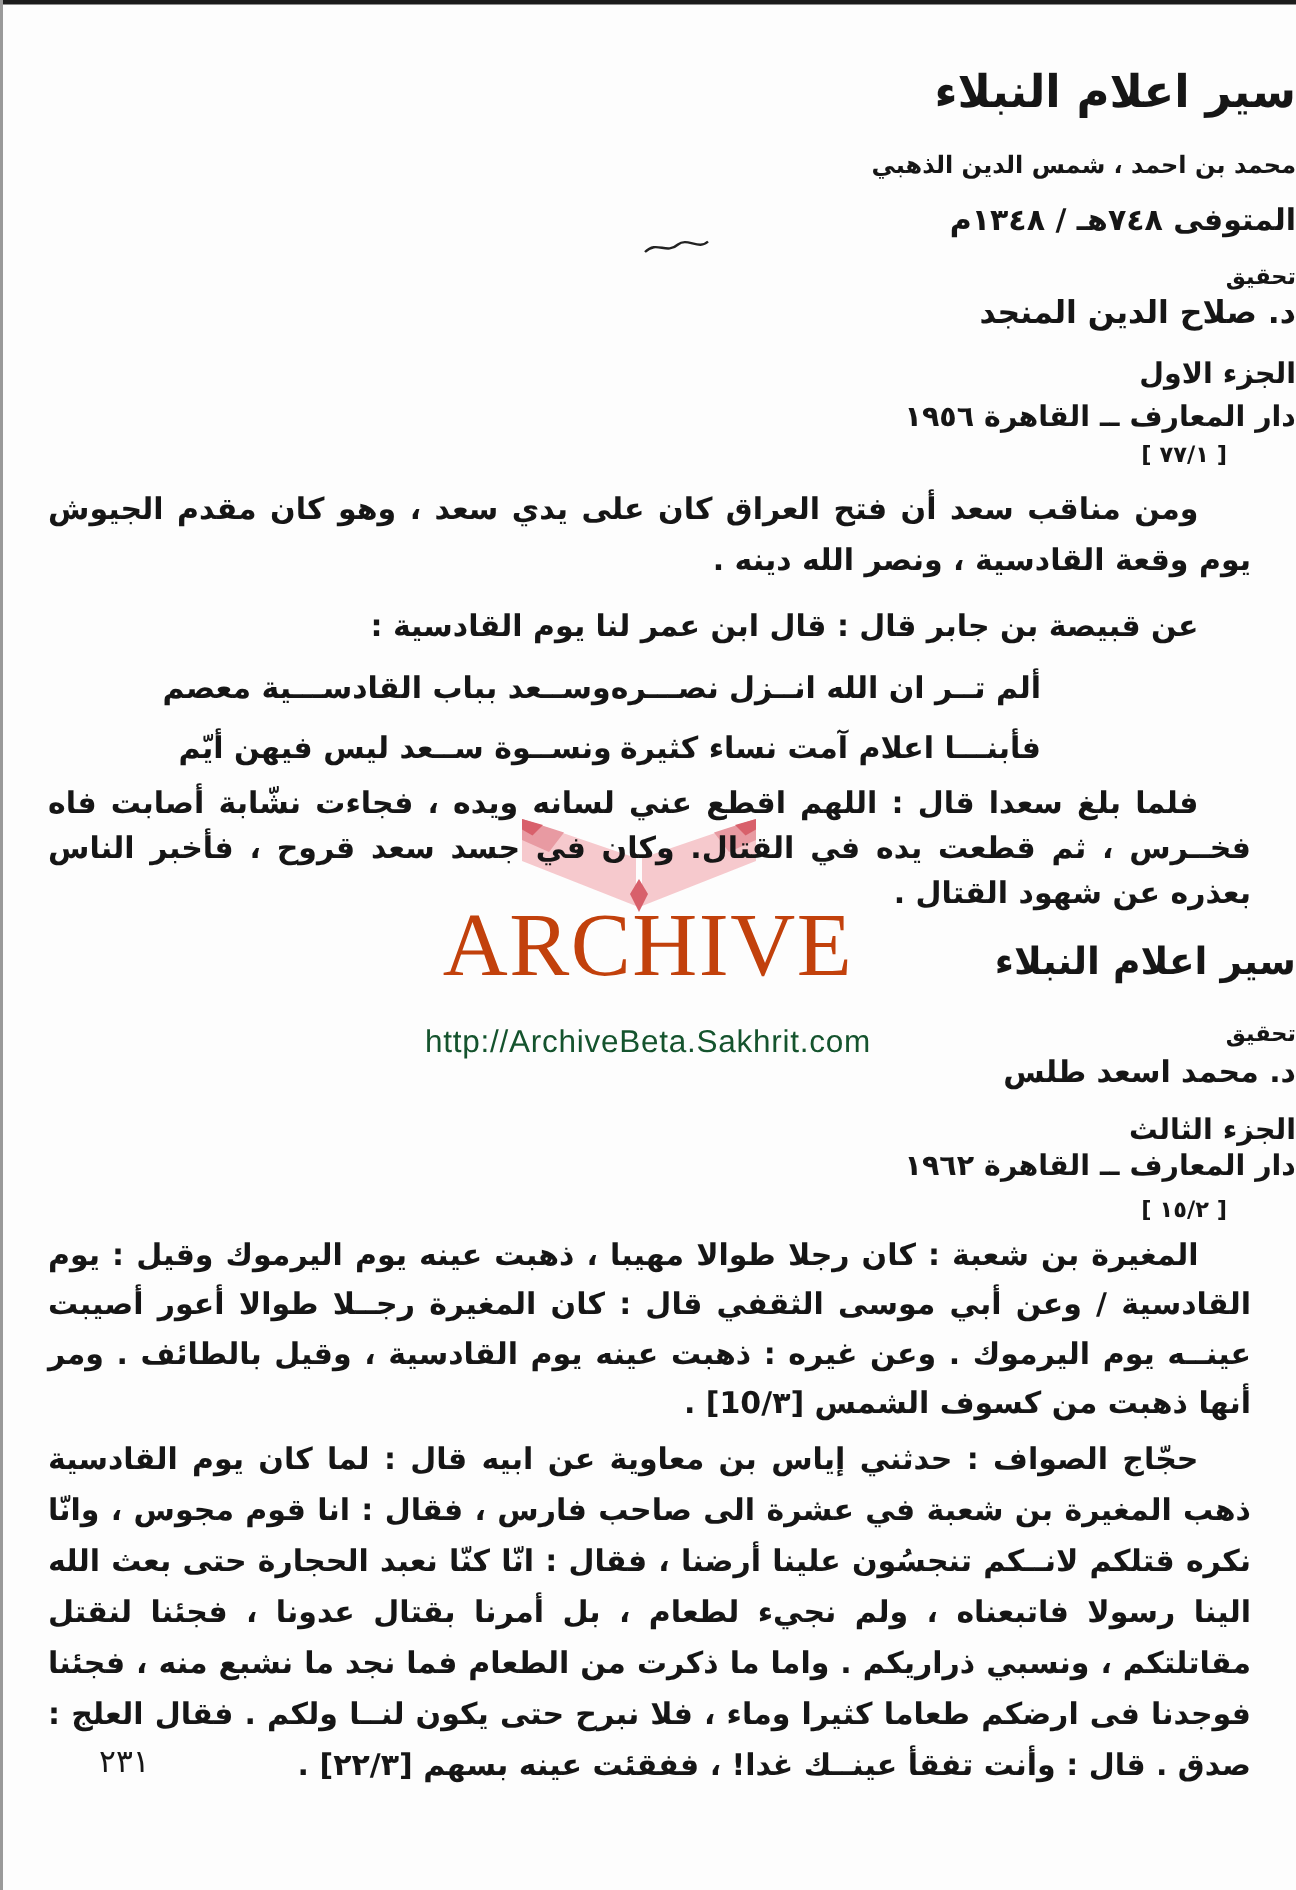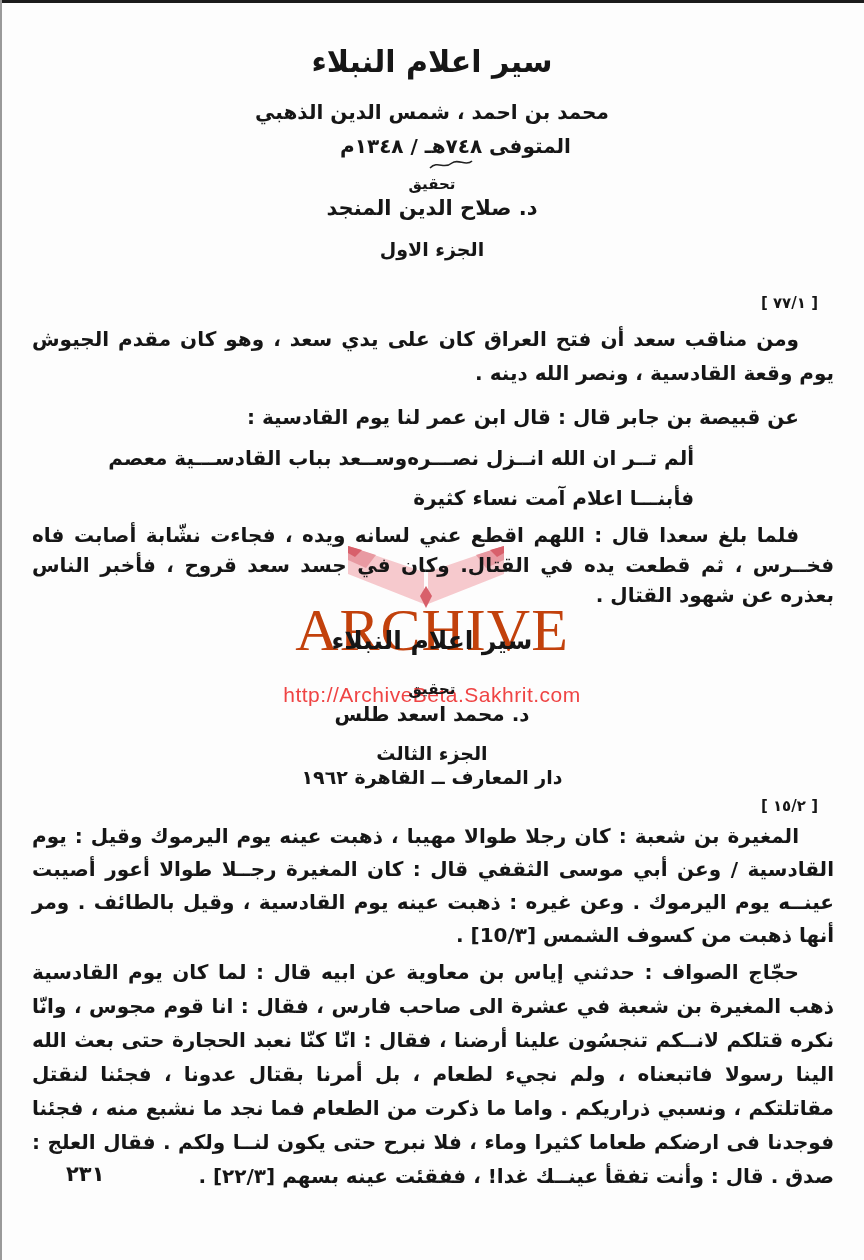--- a/index.html
+++ b/index.html
@@ -5,25 +5,25 @@
   html,body { margin:0; padding:0; background:#e8e8e8; }
   #page {
     position:relative; width:864px; height:1260px; margin:0 auto;
     background:#fdfdfd; overflow:hidden;
     font-family:"DejaVu Sans", sans-serif; color:#161616;
   }
   .edge-top  { position:absolute; top:0; left:0; right:0; height:3px; background:#1c1c1c; }
   .edge-left { position:absolute; top:0; left:0; bottom:0; width:2px; background:#9a9a9a; }
 
   .center {
-    position:absolute; left:0; right:0; text-align:center; direction:rtl;
+    position:absolute; left:0; right:0; text-align:right; direction:rtl;
     font-weight:bold; white-space:nowrap;
   }
   .t1   { top:44px;  font-size:30px; }
-  .a1   { top:100px; font-size:20px; }
+  .a1   { top:100px; font-size:16px; }
   .d1   { top:134px; font-size:20px;margin-left:47px; }
   .tq1  { top:175px; font-size:15px; }
   .e1   { top:196px; font-size:21px; }
   .p1   { top:238px; font-size:19px; }
   .pub1 { top:267px; font-size:19px; }
 
   .flourish { position:absolute; left:428px; top:158px; }
 
   .ref {
     position:absolute; right:46px; font-size:15px; font-weight:bold;
@@ -53,30 +53,30 @@
   .watermark { position:absolute; top:540px; left:230px; width:404px; height:175px; }
   .wm-book { position:absolute; left:112px; top:0; }
   .wm-text {
     position:absolute; left:0; top:60px; width:404px; text-align:center;
     font-family:"Liberation Serif", serif; font-size:60px; line-height:1;
     color:#c2410c; letter-spacing:1px; font-weight:normal;
   }
   .wm-url {
     position:absolute; left:0; top:143px; width:404px; text-align:center;
     font-family:"Liberation Sans", sans-serif; font-size:21px;
-    color:#ef4444; letter-spacing:0.5px;
+    color:#14532d; letter-spacing:0.5px;
   }
 
   .t2   { top:626px; font-size:25px; }
   .tq2  { top:680px; font-size:15px; }
   .e2   { top:702px; font-size:20px; }
   .p2   { top:742px; font-size:19px; }
   .pub2 { top:766px; font-size:19px; }
 
-  .pageno { position:absolute; left:66px; top:1162px; font-size:21px; font-weight:bold; }
+  .pageno { position:absolute; left:66px; top:1162px; font-size:21px; font-weight:normal; }
 </style>
 </head>
 <body>
 
 <div id="page">
 
   <div class="edge-top"></div>
   <div class="edge-left"></div>
 
   <div class="watermark">
@@ -95,33 +95,35 @@
 
   <div class="center t1">سير اعلام النبلاء</div>
   <div class="center a1">محمد بن احمد ، شمس الدين الذهبي</div>
   <div class="center d1">المتوفى ٧٤٨هـ / ١٣٤٨م</div>
   <svg class="flourish" width="46" height="13" viewBox="0 0 46 13">
     <path d="M2,10 C 10,2 16,12 24,5 C 30,0 38,9 44,3" fill="none" stroke="#222" stroke-width="1.6"></path>
   </svg>
   <div class="center tq1">تحقيق</div>
   <div class="center e1">د. صلاح الدين المنجد</div>
   <div class="center p1">الجزء الاول</div>
+  <div class="center pub1">دار المعارف ــ القاهرة ١٩٥٦</div>
 
   <div class="ref ref1" dir="ltr">[ ٧٧/١ ]</div>
 
   <div class="para para1">ومن مناقب سعد أن فتح العراق كان على يدي سعد ، وهو كان مقدم الجيوش يوم وقعة القادسية ، ونصر الله دينه .</div>
   <div class="para para2">عن قبيصة بن جابر قال : قال ابن عمر لنا يوم القادسية :</div>
 
   <div class="poetry">
     <div class="verse">
       <span class="hemistich">ألم تــر ان الله انــزل نصـــره</span>
       <span class="hemistich">وســعد بباب القادســـية معصم</span>
     </div>
     <div class="verse">
       <span class="hemistich">فأبنـــا اعلام آمت نساء كثيرة</span>
+      <span class="hemistich">ونســوة ســعد ليس فيهن أيّم</span>
     </div>
   </div>
 
   <div class="para para3">فلما بلغ سعدا قال : اللهم اقطع عني لسانه ويده ، فجاءت نشّابة أصابت فاه فخــرس ، ثم قطعت يده في القتال. وكان في جسد سعد قروح ، فأخبر الناس بعذره عن شهود القتال .</div>
 
   <div class="center t2">سير اعلام النبلاء</div>
   <div class="center tq2">تحقيق</div>
   <div class="center p2">الجزء الثالث</div>
   <div class="center e2">د. محمد اسعد طلس</div>
   <div class="center pub2">دار المعارف ــ القاهرة ١٩٦٢</div>

